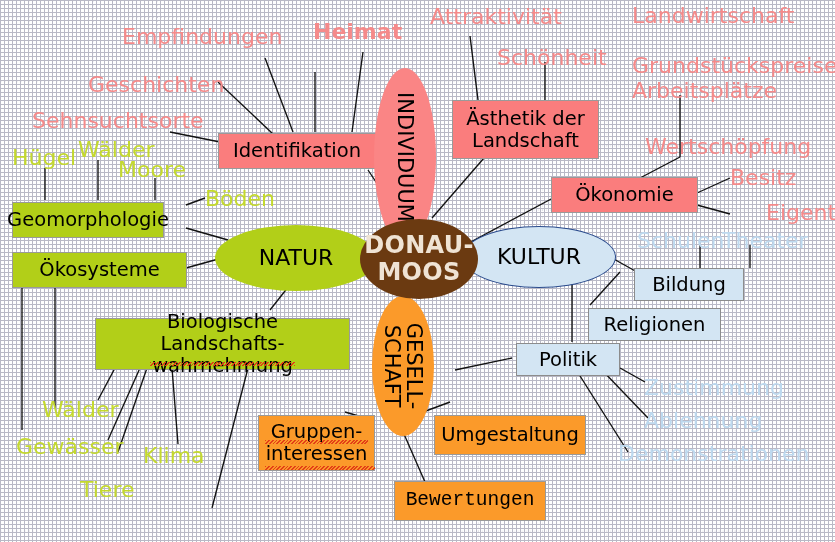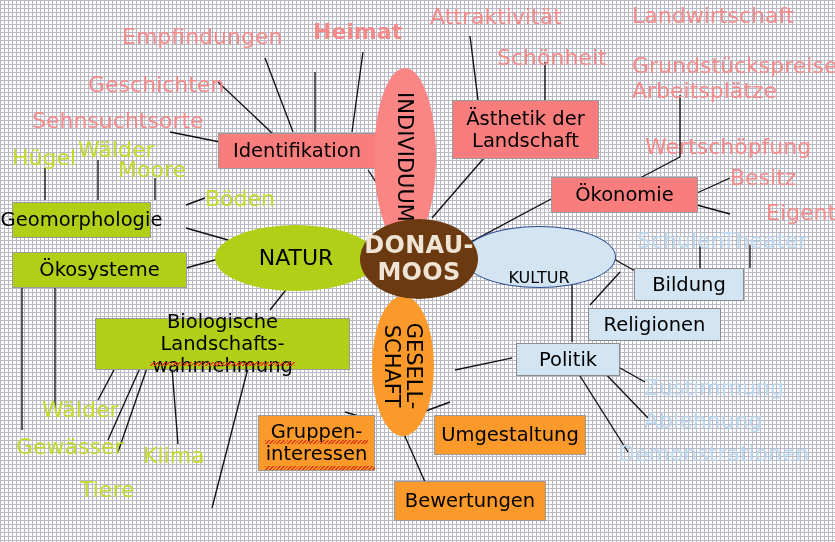--- a/index.html
+++ b/index.html
@@ -49,21 +49,21 @@
     z-index:6;
   }
   .ell-center{
     background:#6b3a11;
     color:#efe3d4;
     font-size:24px;
     font-weight:bold;
     letter-spacing:.3px;
   }
   .ell-natur{background:#b2cf18;font-size:22px;}
-  .ell-kultur{background:#d3e5f3;border:1.6px solid #2a4b8d;font-size:16px;align-items:flex-end;}
+  .ell-kultur{background:#d3e5f3;border:1.6px solid #2a4b8d;font-size:22px;}
   .ell-indiv{background:#fa8585;font-size:21px;}
   .ell-gesell{background:#fb9a2a;font-size:21px;}
   .vert{
     transform:rotate(90deg);
     white-space:pre-line;
     line-height:1.05;
   }
 
   .leaf{
     position:absolute;
@@ -187,21 +187,21 @@
 
   <div class="node box red" style="left:452px;top:100px;width:147px;height:59px;">
     <span>Ästhetik der
 Landschaft</span>
   </div>
 
   <div class="node box red" style="left:551px;top:177px;width:147px;height:36px;">
     <span>Ökonomie</span>
   </div>
 
-  <div class="node box green" style="left:12px;top:202px;width:139px;height:36px;">
+  <div class="node box green" style="left:12px;top:202px;width:152px;height:36px;">
     <span>Geomorphologie</span>
   </div>
 
   <div class="node box green" style="left:12px;top:252px;width:175px;height:36px;">
     <span>Ökosysteme</span>
   </div>
 
   <div class="node box green" style="left:95px;top:318px;width:255px;height:52px;">
     <span>Biologische Landschafts-
 wahrnehmung</span>
@@ -224,21 +224,21 @@
     <span>Gruppen-
 interessen</span>
   </div>
   <div class="squig" style="left:265px;top:440px;width:103px;"></div>
   <div class="squig" style="left:265px;top:466px;width:110px;"></div>
 
   <div class="node box orange" style="left:434px;top:415px;width:152px;height:40px;">
     <span>Umgestaltung</span>
   </div>
 
-  <div class="node box orange" style="left:394px;top:481px;width:152px;height:40px;">
+  <div class="node box orange" style="left:394px;top:481px;width:152px;height:40px;font-family:Liberation Mono, monospace;">
     <span>Bewertungen</span>
   </div>
 
   <div class="leaf red" style="left:122px;top:24px;">
     <span>Empfindungen</span>
   </div>
   <div class="leaf red" style="left:313px;top:19px;font-weight:bold;">
     <span>Heimat</span>
   </div>
   <div class="leaf red" style="left:88px;top:72px;">

